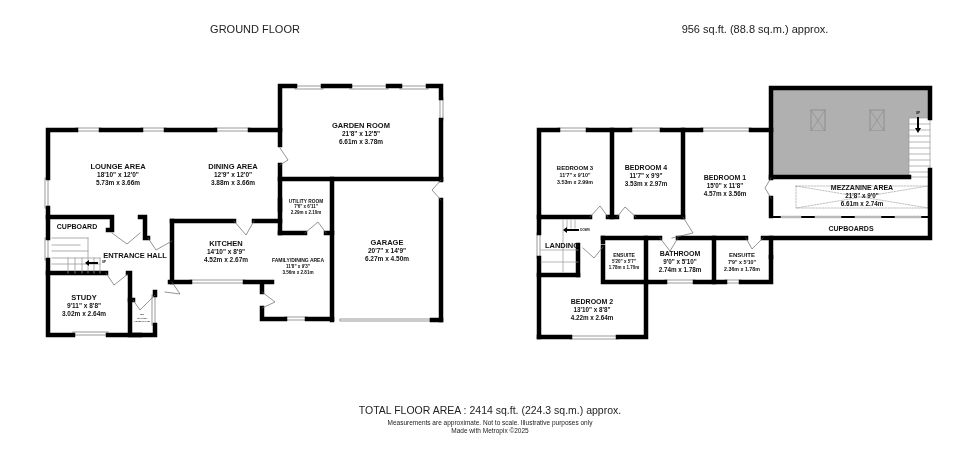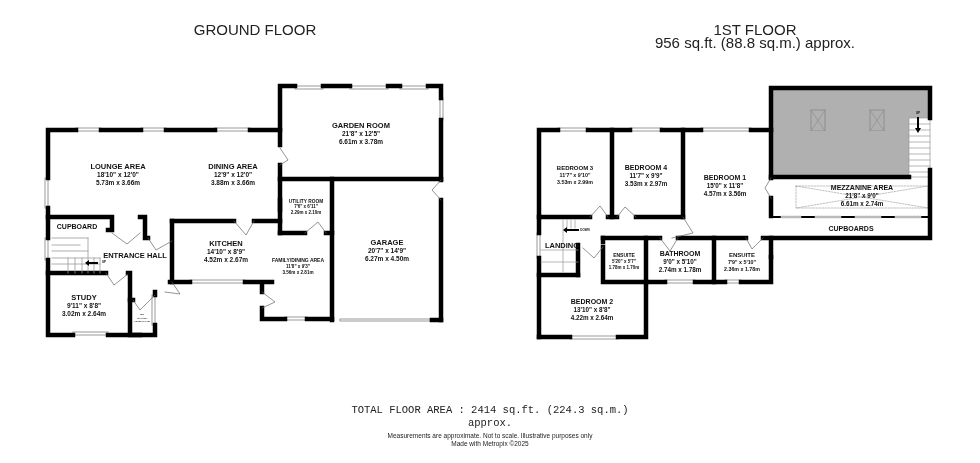--- a/index.html
+++ b/index.html
@@ -1,33 +1,32 @@
 <!DOCTYPE html>
 <html><head>
 <meta charset="utf-8">
 <style>
   html, body { margin:0; padding:0; background:#ffffff; }
   body { width:980px; height:463px; position:relative; overflow:hidden; font-family:"Liberation Sans", sans-serif; color:#111; }
-  .hdr { position:absolute; text-align:center; font-size:15px; line-height:13px; color:#222; }
+  .hdr { position:absolute; text-align:center; font-size:11px; line-height:13px; color:#222; }
   .hdr .t { display:block; }
   #plan { position:absolute; left:0; top:0; }
   .lbl { font-family:"Liberation Sans", sans-serif; font-weight:bold; fill:#111; text-anchor:middle; }
   .dim { font-family:"Liberation Sans", sans-serif; font-weight:bold; fill:#111; text-anchor:middle; }
   .footer { position:absolute; left:330px; width:320px; text-align:center; color:#222; }
   .footer .total { top:404px; font-size:10.5px; }
   .footer .note { font-size:6.5px; line-height:8px; }
 </style>
 </head>
 <body>
 
 <div class="hdr" style="left:130px; top:23px; width:250px;">
   <span class="t">GROUND FLOOR</span>
 </div>
 <div class="hdr" style="left:630px; top:23px; width:250px;">
-  <span class="t">1ST FLOOR</span>
   <span class="t">956 sq.ft. (88.8 sq.m.) approx.</span>
 </div>
 
 <svg id="plan" width="980" height="463" viewBox="0 0 980 463" xmlns="http://www.w3.org/2000/svg">
 
   <g stroke="#000" fill="none" stroke-linecap="square">
 
     <g stroke="#999" stroke-width="1">
       <rect x="76" y="128" width="25" height="3" fill="#fff"></rect>
       <rect x="141" y="128" width="25" height="3" fill="#fff"></rect>
@@ -312,16 +311,16 @@
     <text class="lbl" x="592" y="304" font-size="7">BEDROOM 2</text>
     <text class="dim" x="592" y="312" font-size="6.3">13'10"  x 8'8"</text>
     <text class="dim" x="592" y="320" font-size="6.3">4.22m  x 2.64m</text>
 
     <text class="dim" x="585" y="231" font-size="3">DOWN</text>
     <text class="dim" x="918" y="114" font-size="3">UP</text>
   </g>
 </svg>
 
 <div class="footer" style="top:404px;">
-  <div class="total" style="font-size:10.5px; line-height:13px;font-family:Liberation Mono, monospace;">TOTAL FLOOR AREA : 2414 sq.ft. (224.3 sq.m.) approx.</div>
+  <div class="total" style="font-size:10.5px; line-height:13px;">TOTAL FLOOR AREA : 2414 sq.ft. (224.3 sq.m.) approx.</div>
   <div class="note" style="margin-top:2px;">Measurements are approximate.  Not to scale.  Illustrative purposes only</div>
   <div class="note">Made with Metropix ©2025</div>
 </div>
 
 </body></html>

